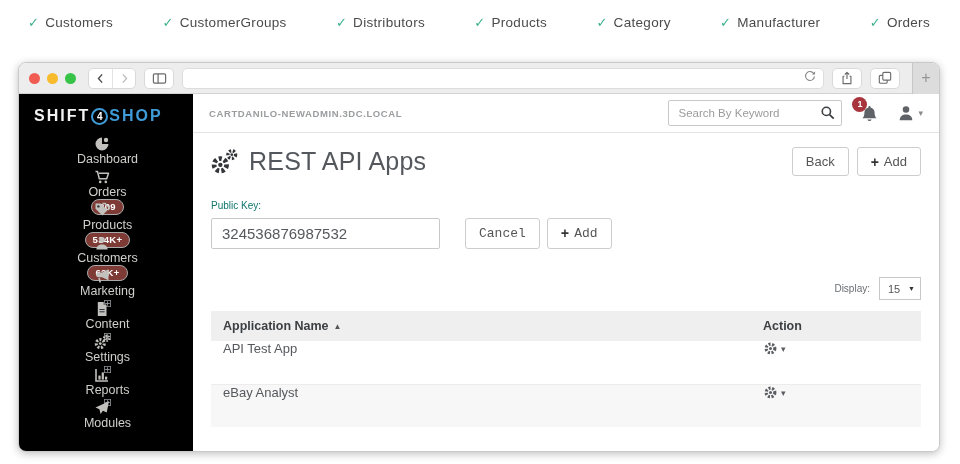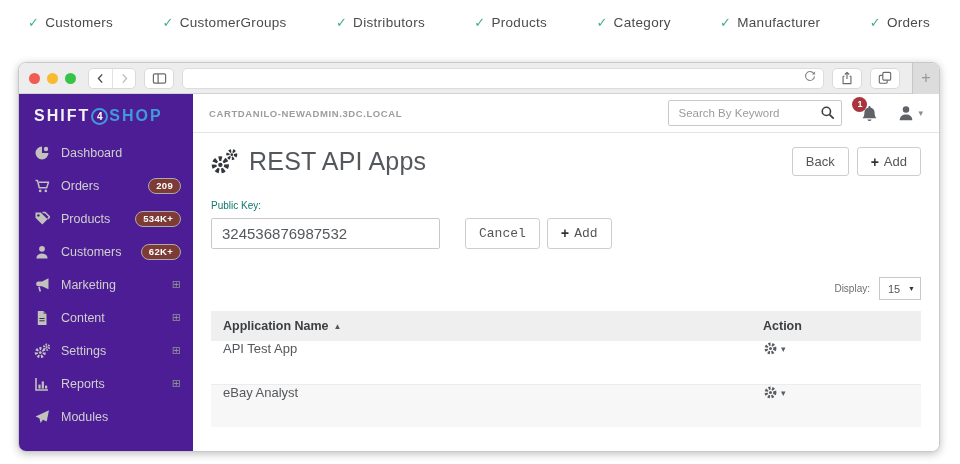--- a/index.html
+++ b/index.html
@@ -33,29 +33,29 @@
   .url-bar { flex:1; height:21px; background:#fff; border:1px solid #dcdcdc; border-radius:5px;
     display:flex; align-items:center; justify-content:flex-end; padding:0 6px; color:#8a8a8a; }
   .newtab { width:27px; height:31px; margin-left:4px; background:#dcdcdc;
     border-left:1px solid #c6c6c6; display:flex; align-items:center; justify-content:center;
     color:#969696; font-size:16px; }
 
   
   .admin { flex:1; display:flex; min-height:0; }
 
   
-  .sidebar { width:174px; background:#4c1d95; color:#c6c8c6; flex:none; }
+  .sidebar { width:174px; background:#000000; color:#c6c8c6; flex:none; }
   .logo { padding:13px 0 11px 15px; font-size:16px; font-weight:bold; letter-spacing:2px;
     color:#f2f2f2; display:flex; align-items:center; white-space:nowrap; }
   .logo .four { display:inline-flex; align-items:center; justify-content:center;
     width:17px; height:17px; border:2px solid #3f9bd8; border-radius:50%;
     font-size:10px; letter-spacing:0; margin:0 1px; color:#fff; }
   .logo .shop { color:#3f9bd8; }
   .side-item { height:33px; display:flex; align-items:center; padding:0 12px 0 15px;
-    font-size:12.5px; color:#cfcfcc; cursor:pointer; }
+    font-size:12.5px; color:#cfcfcc; cursor:pointer;flex-direction:column; }
   .side-item .s-ico { width:16px; height:16px; margin-right:11px; color:#c2c1bd; flex:none; }
   .side-item .s-label { flex:1; }
   .badge { background:#7e3b36; border:1px solid #a9aaab; border-radius:9px;
     font-size:9.5px; font-weight:bold; color:#fff; padding:1px 7px 2px; letter-spacing:.3px; }
   .expand { color:#8d9194; font-size:11px; line-height:1; }
 
   
   .main { flex:1; display:flex; flex-direction:column; background:#fff; min-width:0; }
   .admin-header { height:39px; border-bottom:1px solid #e4e4e4; display:flex;
     align-items:center; padding:0 16px; flex:none; }

